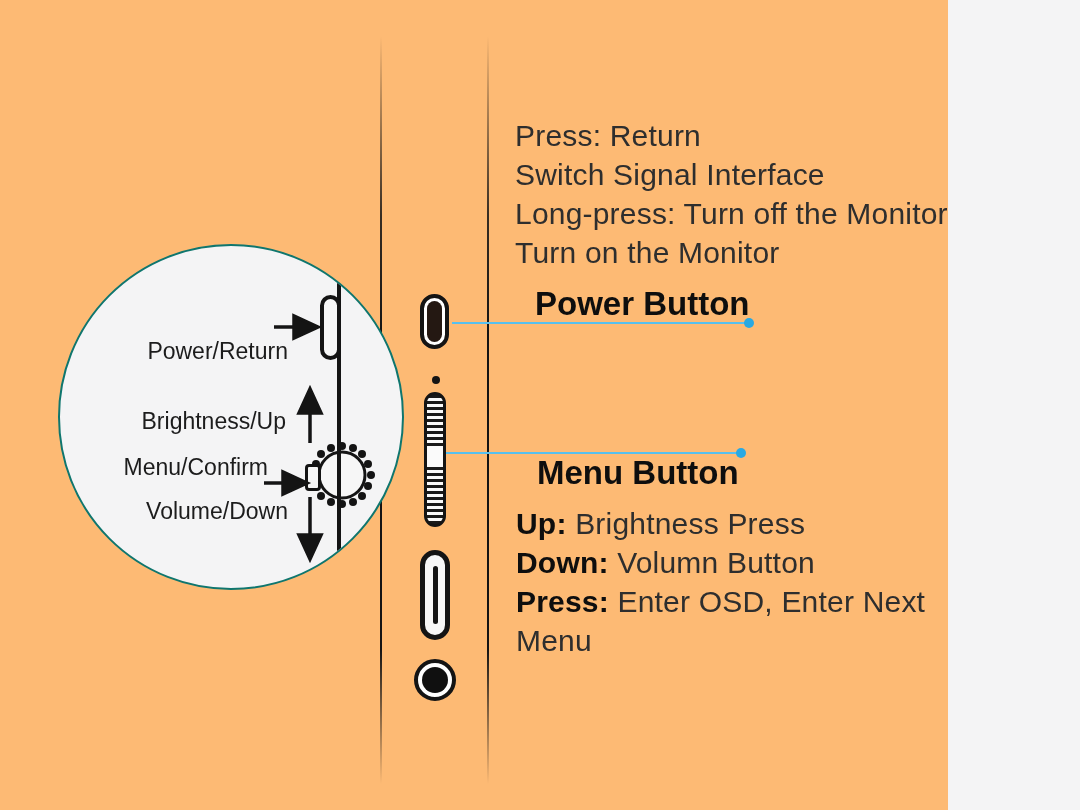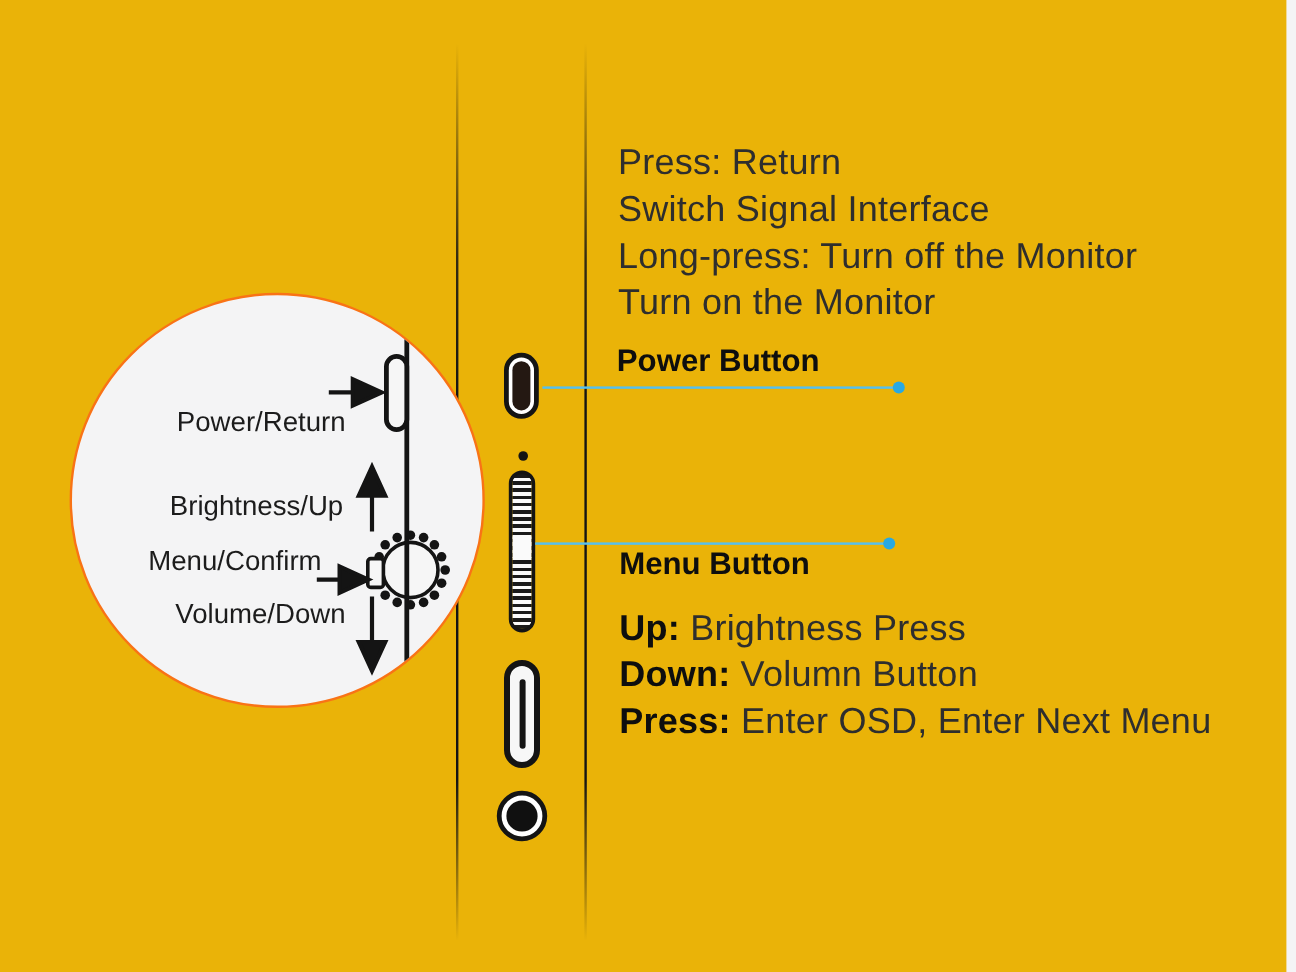--- a/index.html
+++ b/index.html
@@ -1,18 +1,18 @@
 <!DOCTYPE html>
 <html><head>
 <meta charset="utf-8">
 <style>
   * { margin:0; padding:0; box-sizing:border-box; }
   html,body { width:1080px; height:810px; }
   body { font-family:"Liberation Sans", sans-serif; background:#f4f4f5; }
-  .stage { position:relative; width:1072px; height:810px; background:#eab308; overflow:hidden; }
+  .stage { position:relative; width:948px; height:810px; background:#fdba74; overflow:hidden; }
 
   
   .edge-line { position:absolute; width:2px; top:36px; height:748px;
     background:linear-gradient(to bottom, rgba(20,20,20,0) 0%, rgba(20,20,20,.85) 24%, #141414 40%, #141414 82%, rgba(20,20,20,0) 100%); }
   .edge-left  { left:380px; }
   .edge-right { left:487px; }
 
   
   .power-btn { position:absolute; left:420px; top:294px; width:29px; height:55px;
     border:4px solid #141414; border-radius:15px; background:#ffffff;
@@ -35,28 +35,28 @@
   
   .leader { position:absolute; height:2px; z-index:6; }
   .leader .dot { position:absolute; right:-5px; top:-4px; width:10px; height:10px; border-radius:50%; }
   .leader-power { left:452px; top:322px; width:297px; }
   .leader-menu  { left:446px; top:452px; width:295px; }
 
   
   .desc { position:absolute; font-size:30px; line-height:39px; color:#2e2e2e; letter-spacing:.2px; }
   .desc-power { left:515px; top:116px; }
   .desc-menu  { left:516px; top:504px; }
-  .sec-title { position:absolute; font-size:26px; font-weight:bold; color:#0e0e0e; }
+  .sec-title { position:absolute; font-size:33px; font-weight:bold; color:#0e0e0e;margin-left:21px; }
   .title-power { left:514px; top:285px; }
   .title-menu  { left:516px; top:454px; }
   .desc b { color:#0e0e0e; }
 
   
   .callout { position:absolute; left:58px; top:244px; width:346px; height:346px;
-    border:2px solid #f97316; border-radius:50%; background:#f4f4f5; overflow:hidden;text-decoration:underline; }
+    border:2px solid #0f766e; border-radius:50%; background:#f4f4f5; overflow:hidden;text-decoration:underline; }
   .callout .zline { position:absolute; left:277px; top:0; width:4px; height:100%; background:#141414; z-index:2; }
   .callout .zpower { position:absolute; left:260px; top:49px; width:21px; height:65px;
     border:4px solid #141414; border-radius:11px; background:#f6f6f6; z-index:3; }
   .callout .ztab { position:absolute; left:245px; top:218px; width:16px; height:27px;
     border:3px solid #141414; border-radius:4px; background:#f6f6f6; z-index:3; }
   .gear-svg, .arrow-svg { position:absolute; left:0; top:0; z-index:1; }
   .arrow-svg { z-index:4; }
   .zlabel { position:absolute; z-index:5; font-size:23px; color:#1c1c1c; white-space:nowrap; }
   .zl-power      { right:114px; top:92px;  }
   .zl-brightness { right:116px; top:162px; }

